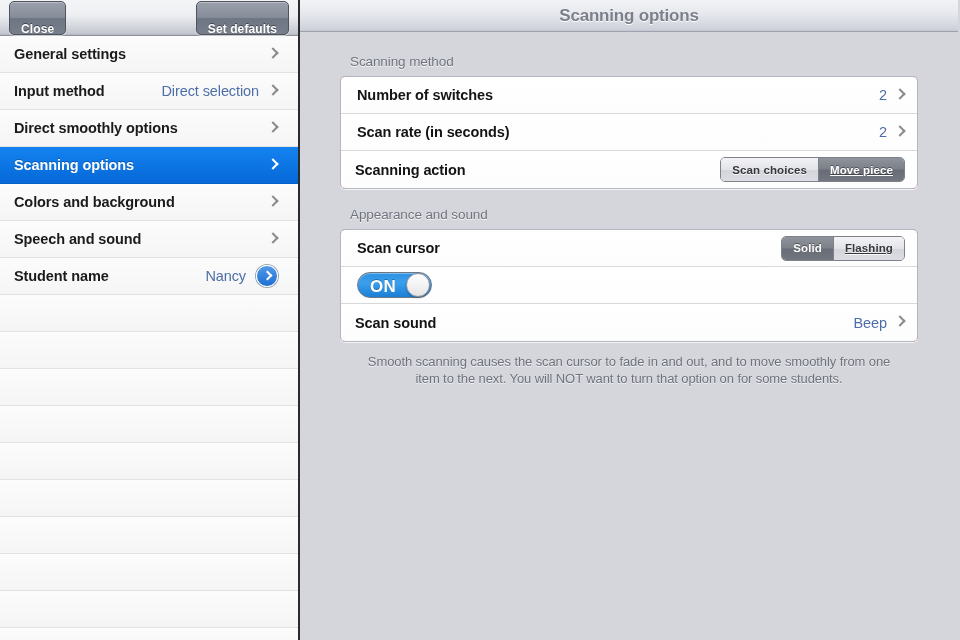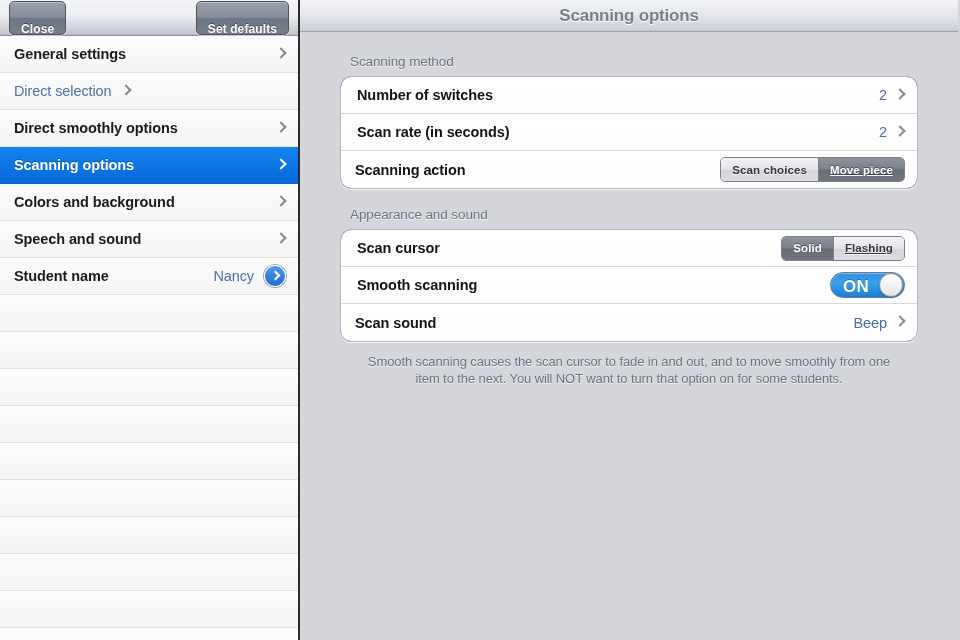--- a/index.html
+++ b/index.html
@@ -59,21 +59,21 @@
     white-space: nowrap;
   }
 
   #sidebar-list { position: relative; }
 
   .side-row {
     position: relative;
     height: 37px;
     display: flex;
     align-items: center;
-    padding: 0 12px 0 14px;
+    padding: 0 20px 0 14px;
     background: linear-gradient(to bottom, #fcfcfc 0%, #f5f5f5 100%);
     border-bottom: 1px solid #e2e2e2;
     cursor: pointer;
   }
 
   .side-row.selected {
     background: linear-gradient(to bottom, #1383f0 0%, #0768d8 100%);
     border-bottom: 1px solid #0561c9;
   }
 
@@ -172,21 +172,21 @@
     font-weight: normal;
     color: #70747f;
     text-shadow: 0 1px 0 rgba(255,255,255,0.75);
     margin: 0 0 7px 10px;
     letter-spacing: -0.1px;
   }
 
   .card {
     background: #be185d;
     border: 1px solid #b4b7bf;
-    border-radius: 11px;
+    border-radius: 5px;
     overflow: hidden;
     box-shadow: 0 1px 0 rgba(255,255,255,0.75);
   }
 
   .card-row {
     position: relative;
     height: 37px;
     display: flex;
     align-items: center;
     padding: 0 12px 0 16px;
@@ -301,20 +301,21 @@
       <div class="tb-btn">Close</div>
       <div class="tb-btn">Set defaults</div>
     </div>
 
     <div id="sidebar-list">
         <div class="side-row">
           <div class="side-label">General settings</div>
           <div class="chev"></div>
         </div>
         <div class="side-row">
+          <div class="side-label">Input method</div>
           <div class="side-value">Direct selection</div>
           <div class="chev"></div>
         </div>
         <div class="side-row">
           <div class="side-label">Direct smoothly options</div>
           <div class="chev"></div>
         </div>
         <div class="side-row selected">
           <div class="side-label">Scanning options</div>
           <div class="chev"></div>
@@ -377,21 +378,20 @@
         <div class="group-header">Appearance and sound</div>
         <div class="card">
           <div class="card-row">
             <div class="card-label">Scan cursor</div>
             <div class="seg">
               <div class="seg-item on">Solid</div>
               <div class="seg-item off">Flashing</div>
             </div>
           </div>
           <div class="card-row">
-            <div class="card-label">Smooth scanning</div>
             <div class="switch">
               <div class="switch-label">ON</div>
               <div class="switch-knob"></div>
             </div>
           </div>
           <div class="card-row">
             <div class="card-label">Scan sound</div>
             <div class="card-value">Beep</div>
             <div class="chev"></div>
           </div>

